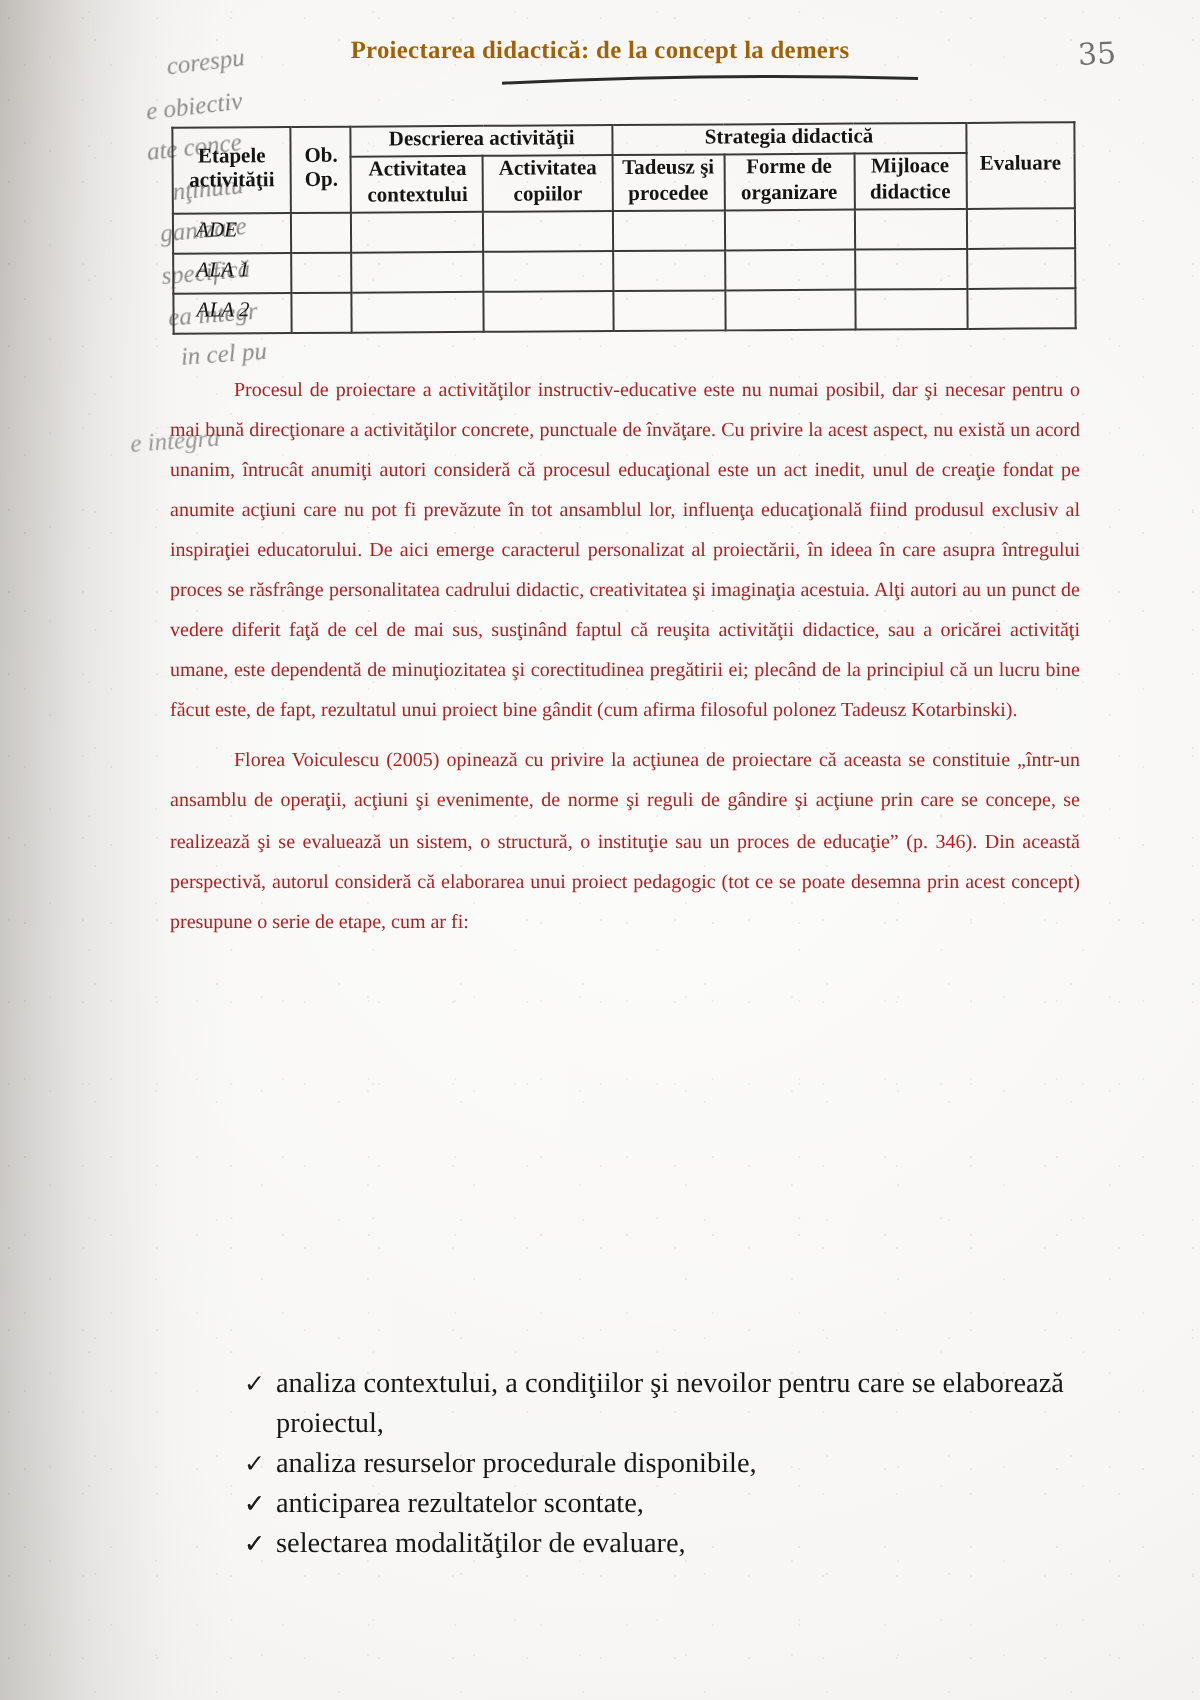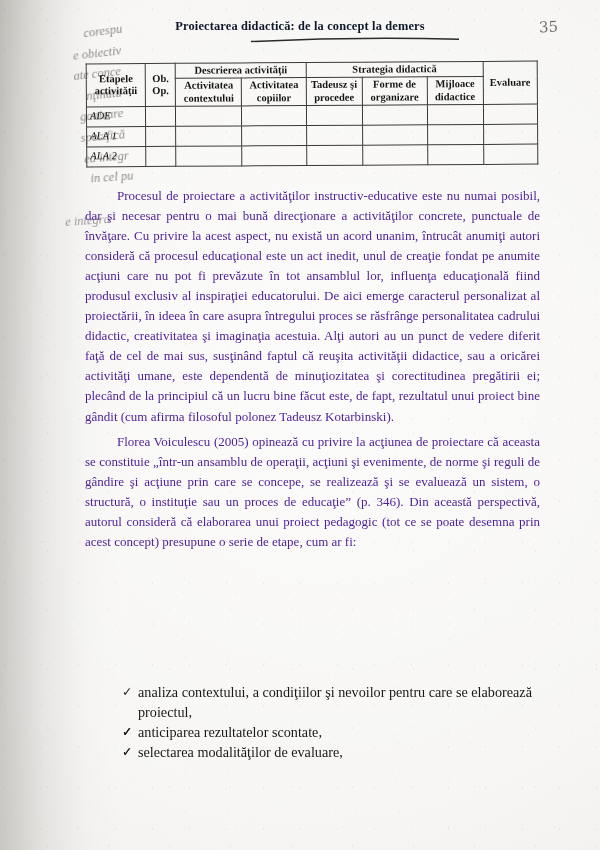--- a/index.html
+++ b/index.html
@@ -85,21 +85,21 @@
     left: 0;
     top: 16px;
     width: 600px;
     text-align: center;
   }
   .running-head-title {
     display: inline-block;
     font-size: 12.4px;
     font-weight: bold;
     letter-spacing: 0.15px;
-    color: #0f172a;
+    color: #a16207;
   }
   .head-rule {
     position: absolute;
     left: 250px;
     top: 36px;
     width: 0;
     height: 0;
   }
   .head-rule svg { display: block; }
   .folio {
@@ -135,44 +135,44 @@
     padding: 1px 2px;
     line-height: 12.3px;
   }
   table.plan th {
     font-weight: bold;
     font-size: 10.5px;
   }
   table.plan td.stage {
     text-align: left;
     font-style: italic;
-    padding-left: 3px;
+    padding-left: 11px;
     font-size: 10.6px;
     height: 17px;
   }
   table.plan td.empty { height: 17px; }
   .col-etape  { width: 66px; }
   .col-obop   { width: 34px; }
   .col-aedu   { width: 72px; }
   .col-acop   { width: 70px; }
   .col-met    { width: 62px; }
   .col-forme  { width: 72px; }
   .col-mij    { width: 62px; margin-left: 16px; }
   .col-eval   { width: 58px; }
 
   
   .body-text {
     position: absolute;
     left: 85px;
     top: 186px;
     width: 455px;
-    font-size: 13px;
+    font-size: 10px;
     line-height: 20.05px;
     text-align: justify;
-    color: #4c1d95;
+    color: #b91c1c;
     -webkit-hyphens: none;
     hyphens: none;
   }
   .body-text p {
     margin: 0;
     text-indent: 32px;
   }
   .body-text p + p { margin-top: 5px; }
 
   
@@ -326,20 +326,21 @@
     <p>Florea Voiculescu (2005) opinează cu privire la acţiunea de proiectare că aceasta se constituie „într-un ansamblu de operaţii, acţiuni şi evenimente, de norme şi reguli de gândire şi acţiune prin care se concepe, se realizează şi se evaluează un sistem, o structură, o instituţie sau un proces de educaţie” (p. 346). Din această perspectivă, autorul consideră că elaborarea unui proiect pedagogic (tot ce se poate desemna prin acest concept) presupune o serie de etape, cum ar fi:</p>
   </div>
 
   <div class="check-list">
     <div class="li">
       <span class="tick">✓</span>
       <span class="txt">analiza contextului, a condiţiilor şi nevoilor pentru care se elaborează proiectul,</span>
     </div>
     <div class="li">
       <span class="tick">✓</span>
+      <span class="txt">analiza resurselor procedurale disponibile,</span>
     </div>
     <div class="li">
       <span class="tick">✓</span>
     </div>
     <div class="li">
       <span class="tick">✓</span>
       <span class="txt">anticiparea rezultatelor scontate,</span>
     </div>
     <div class="li">
       <span class="tick">✓</span>

